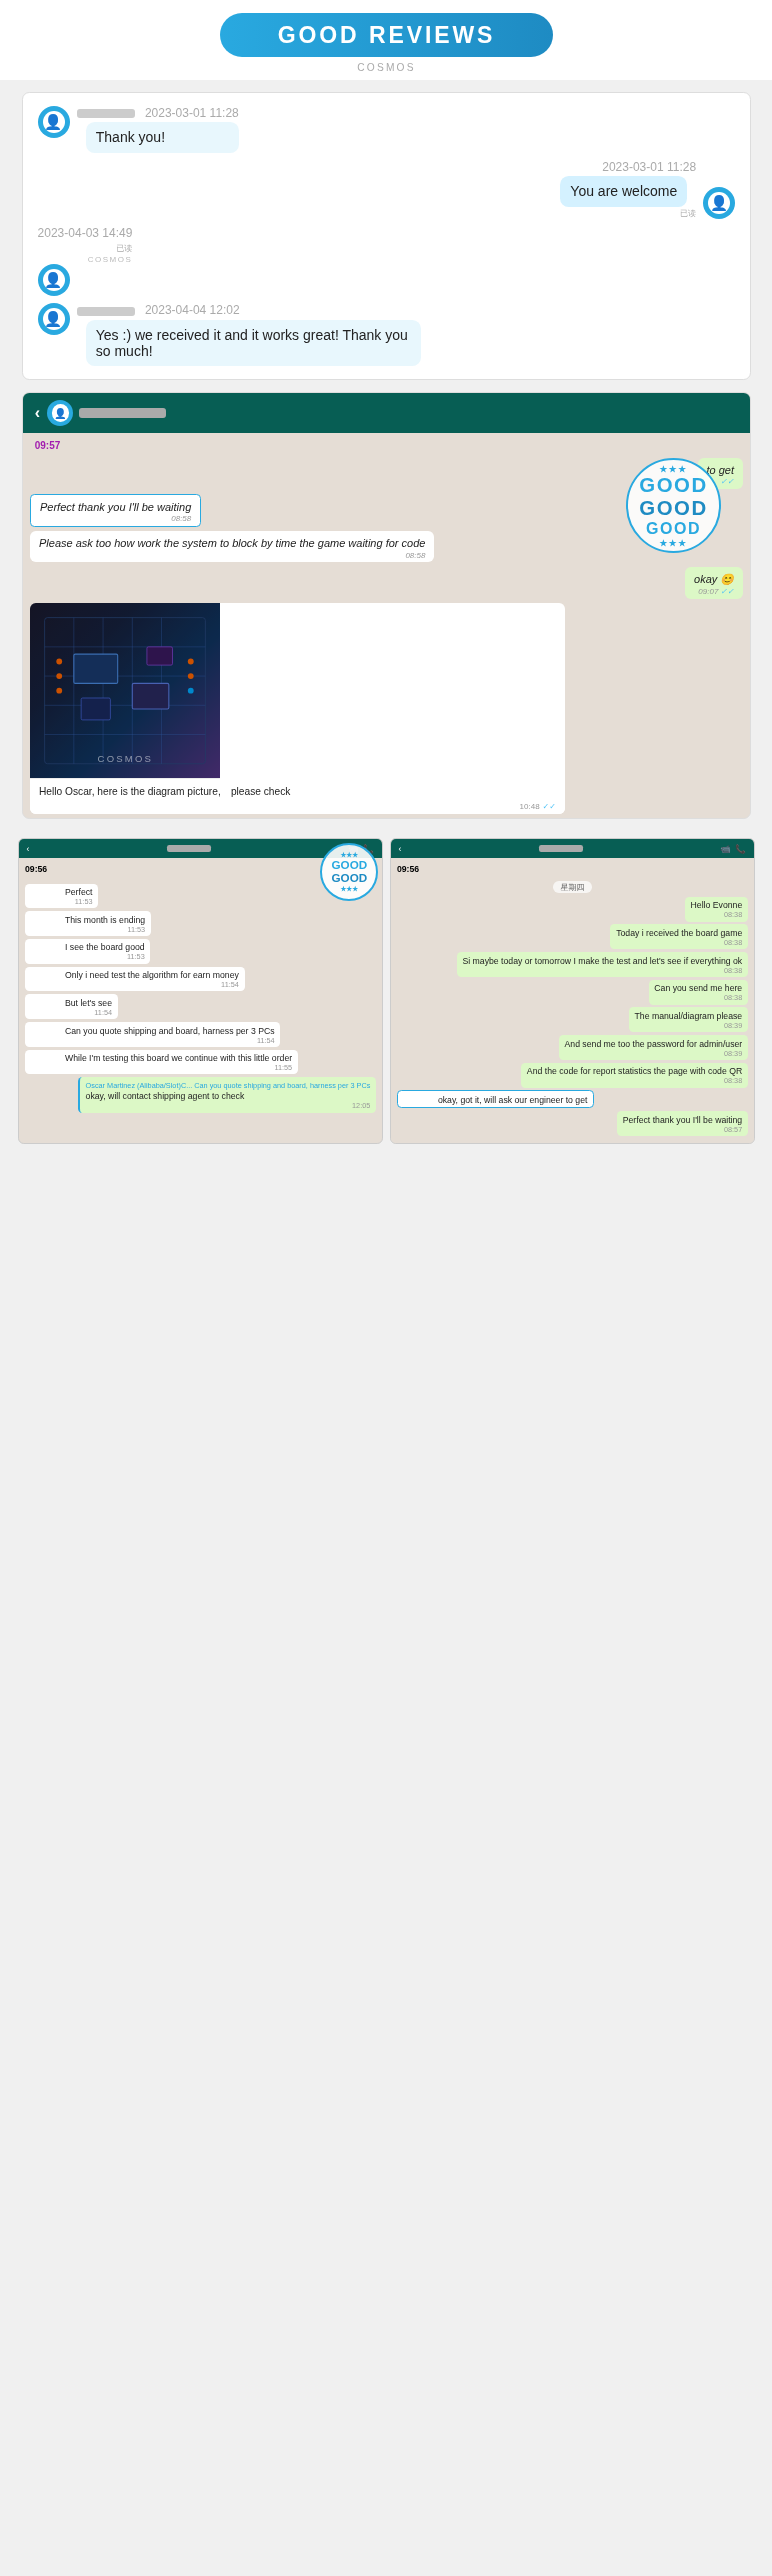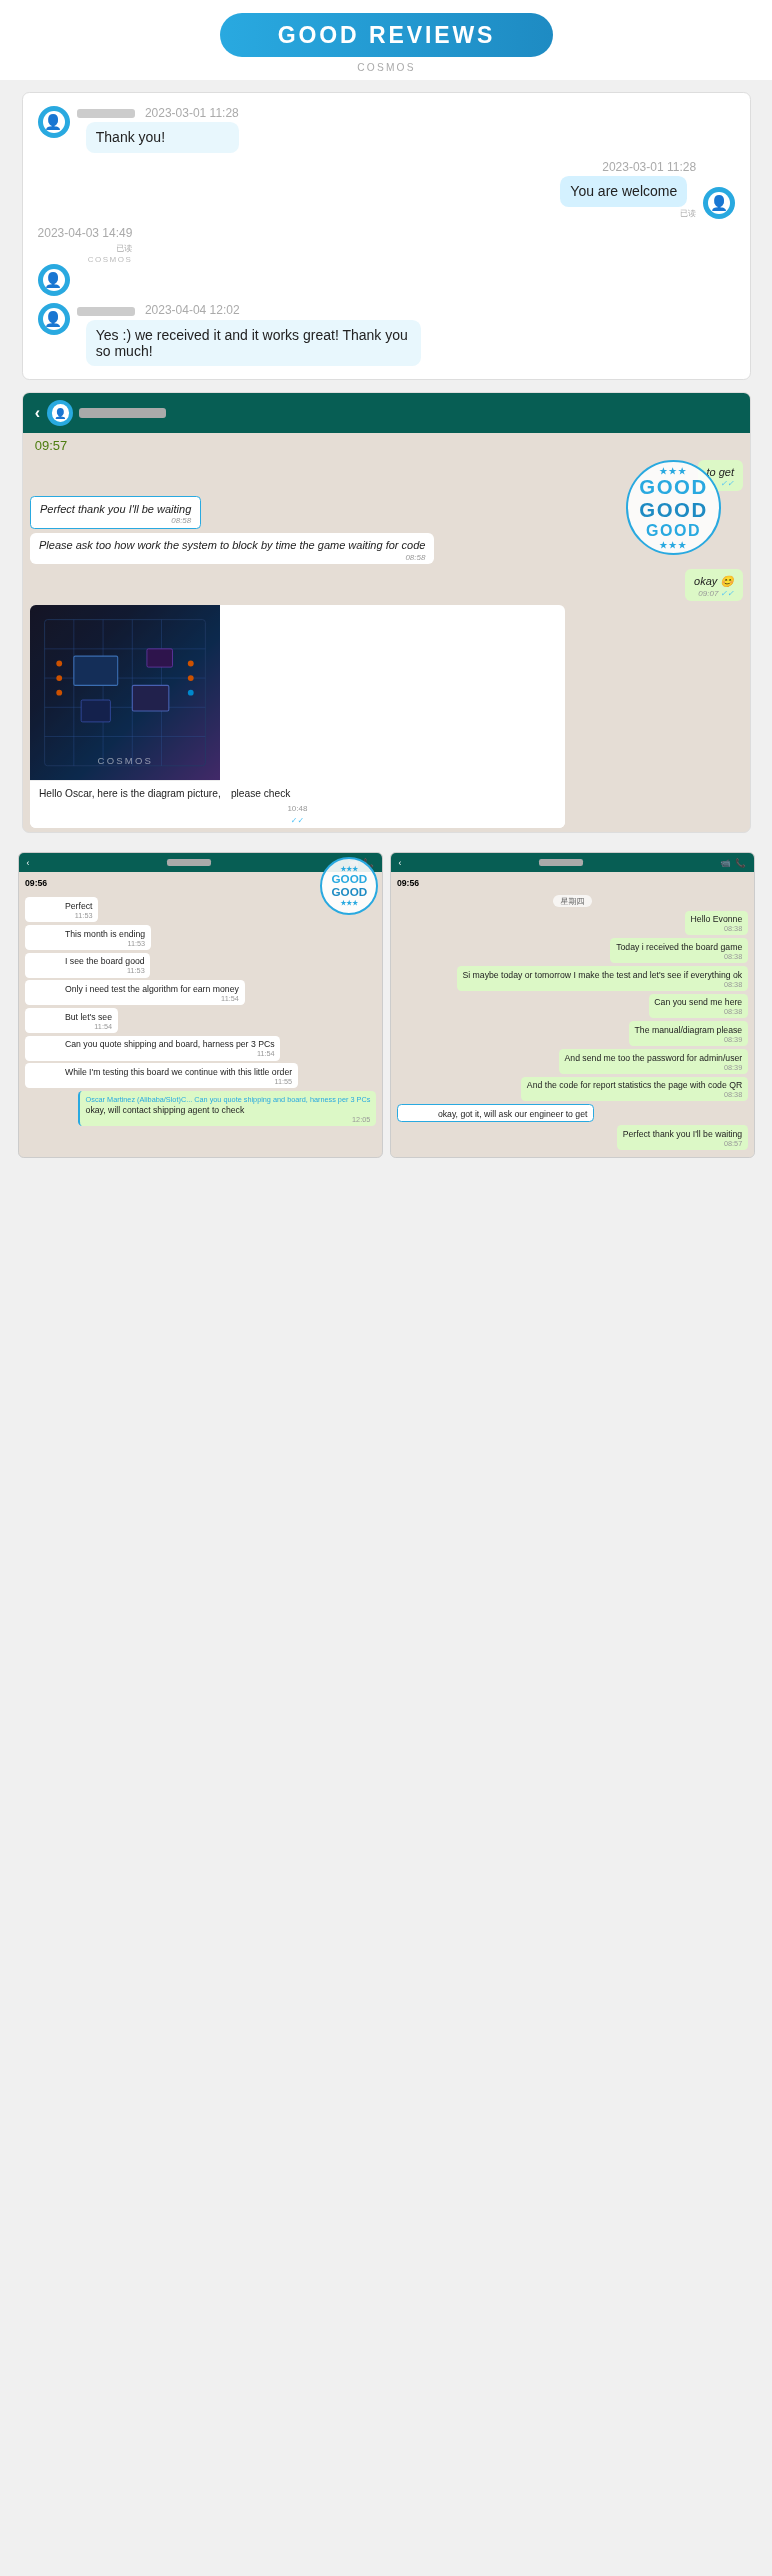--- a/index.html
+++ b/index.html
@@ -399,21 +399,21 @@
     <span class="wa-back">‹</span>
     <div class="avatar" style="width:26px;height:26px;">
       <div class="avatar-inner" style="width:17.5px;height:17.5px;">
         <span style="font-size:10.2px;color:#29a9e0;">👤</span>
       </div>
     </div>
     <div class="wa-name-blur"></div>
   </div>
 
   <div style="background:#e5ddd5; padding:4.4px 11.7px 0 11.7px;">
-    <span style="font-size:13px;font-weight:normal;color:#4d7c0f;">09:57</span>
+    <span style="font-size:10px;font-weight:bold;color:#a21caf;">09:57</span>
   </div>
 
   <div class="wa-chat-body">
 
     <div class="good-stamp">
       <div style="font-size:8.7px;color:#29a9e0;font-weight:bold;letter-spacing:1.5px;">★★★</div>
       <div class="good-stamp-text">GOOD</div>
       <div class="good-stamp-text" style="color:#1e8bc3;">GOOD</div>
       <div class="good-stamp-text" style="color:#29a9e0;font-size:16px;">GOOD</div>
       <div style="font-size:8.7px;color:#29a9e0;font-weight:bold;letter-spacing:1.5px;">★★★</div>
@@ -476,21 +476,21 @@
             <circle cx="220" cy="80" r="4" fill="#ff6600"></circle>
             <circle cx="220" cy="100" r="4" fill="#ff6600"></circle>
             <circle cx="220" cy="120" r="4" fill="#00aaff"></circle>
 
             <rect x="0" y="0" width="260" height="240" fill="rgba(0,0,0,0.2)"></rect>
           </svg>
           <span class="cosmos-img-watermark">COSMOS</span>
         </div>
         <div style="background:#fff; padding:5.8px 8.7px 2.9px 8.7px;">
           <span style="font-size:10.2px;color:#222;">Hello Oscar, here is the diagram picture,　please check</span>
-          <div style="display:flex;justify-content:flex-end;align-items:center;gap:2.9px;margin-top:2.9px;flex-direction:column;">
+          <div style="display:flex;justify-content:flex-end;align-items:center;gap:2.9px;margin-top:2.9px;">
             <span style="font-size:8px;color:#999;">10:48</span>
             <span style="font-size:8px;color:#4fc3f7;">✓✓</span>
           </div>
         </div>
       </div>
     </div>
 
   </div>
 </div>
 

